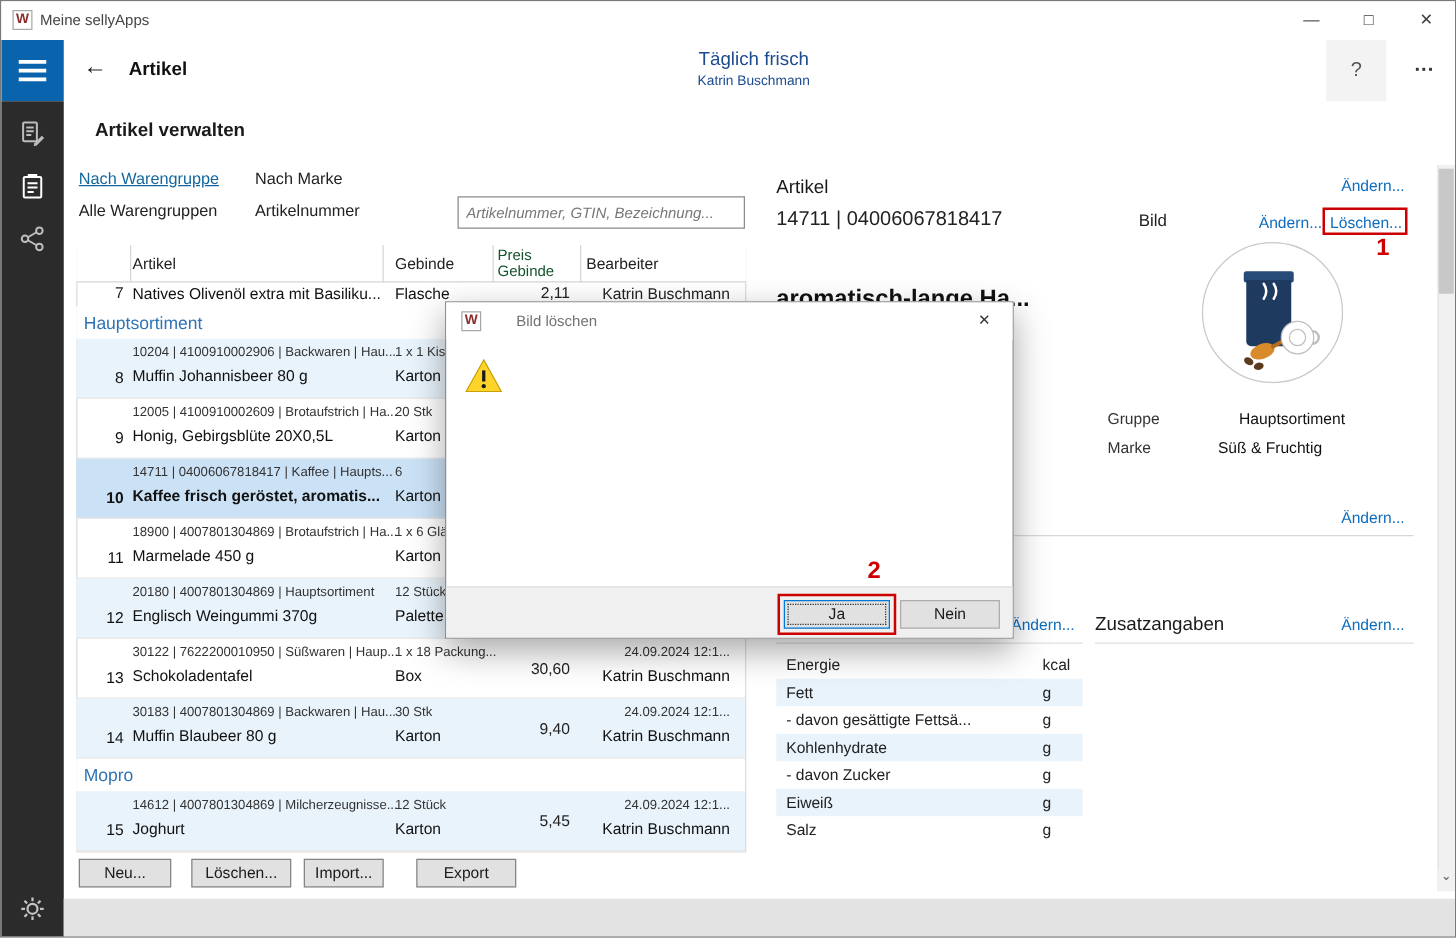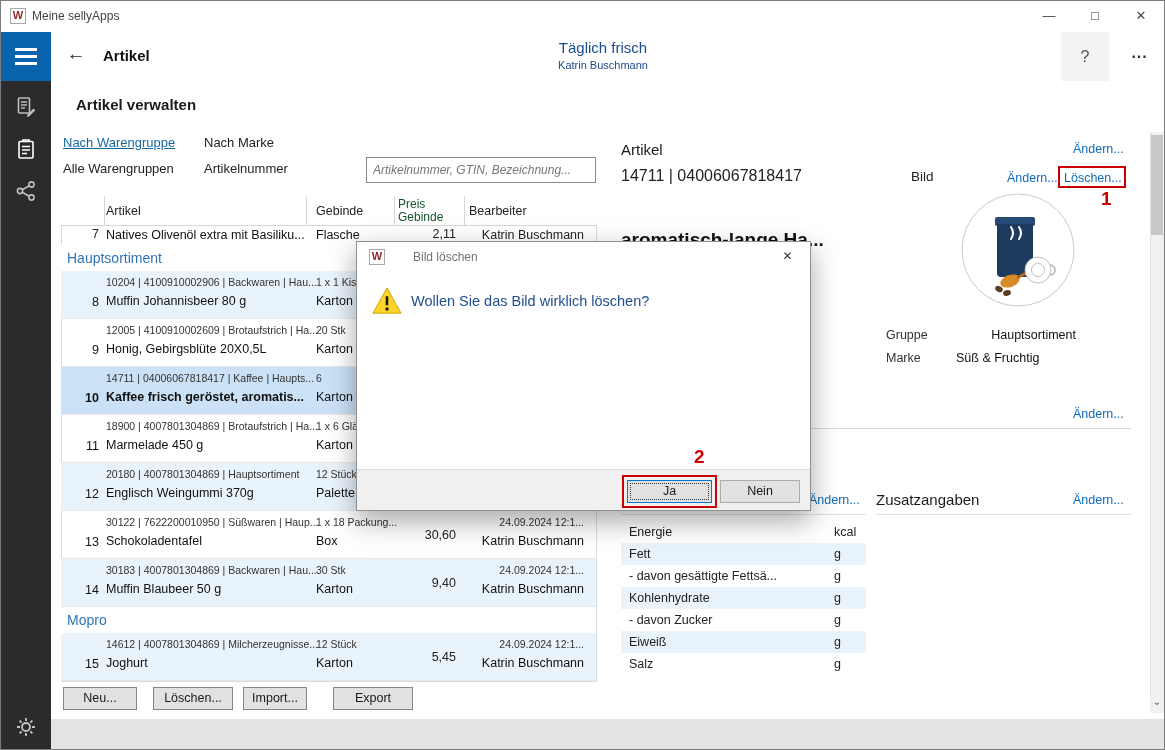--- a/index.html
+++ b/index.html
@@ -200,21 +200,21 @@
       <span class="rname">Schokoladentafel</span>
       <span class="gmeta">1 x 18 Packung...</span>
       <span class="gname">Box</span>
       <span class="rpreis">30,60</span>
       <span class="rdate">24.09.2024 12:1...</span>
       <span class="redit">Katrin Buschmann</span>
   </div>
   <div class="trow shaded" style="top:558px;">
     <span class="rnum">14</span>
       <span class="rmeta">30183 | 4007801304869 | Backwaren | Hau...</span>
-      <span class="rname">Muffin Blaubeer 50 g</span>
+      <span class="rname">Muffin Blaubeer 80 g</span>
       <span class="gmeta">30 Stk</span>
       <span class="gname">Karton</span>
       <span class="rpreis">9,40</span>
       <span class="rdate">24.09.2024 12:1...</span>
       <span class="redit">Katrin Buschmann</span>
   </div>
 
   <div class="tsection" style="top:606px;">Mopro</div>
 
   <div class="trow shaded" style="top:632px;">
@@ -258,21 +258,21 @@
       <circle cx="77" cy="77" r="6.5" fill="none" stroke="#BFBFBF"></circle>
       <path d="M89 72 a5 5 0 0 1 0 10" stroke="#BFBFBF" fill="none" stroke-width="2"></path>
       <ellipse cx="38" cy="96" rx="4" ry="2.8" fill="#5B3A1E" transform="rotate(30 38 96)"></ellipse>
       <ellipse cx="46" cy="100" rx="4" ry="2.8" fill="#5B3A1E" transform="rotate(-15 46 100)"></ellipse>
     </svg>
   </div>
 
   <div class="abs nowrap" style="left:885px;top:327px;font-size:12.5px;color:#333;">Gruppe</div>
   <div class="abs" style="left:955px;top:327px;width:120px;text-align:right;font-size:12.5px;color:#111;">Hauptsortiment</div>
   <div class="abs nowrap" style="left:885px;top:350px;font-size:12.5px;color:#333;">Marke</div>
-  <div class="abs" style="left:955px;top:350px;width:120px;text-align:left;font-size:12.5px;color:#111;">Süß &amp; Fruchtig</div>
+  <div class="abs" style="left:955px;top:350px;width:120px;text-align:center;font-size:12.5px;color:#111;">Süß &amp; Fruchtig</div>
 
   <div class="link abs" style="left:1072px;top:406px;">Ändern...</div>
   <div class="abs" style="left:620px;top:427px;width:510px;height:1px;background:#D8D8D8;"></div>
 
   <div class="link abs" style="left:808px;top:492px;">Ändern...</div>
   <div class="abs nowrap" style="left:875px;top:490px;font-size:15px;color:#1a1a1a;">Zusatzangaben</div>
   <div class="link abs" style="left:1072px;top:492px;">Ändern...</div>
   <div class="abs" style="left:620px;top:513px;width:245px;height:1px;background:#E0E0E0;"></div>
   <div class="abs" style="left:875px;top:513px;width:255px;height:1px;background:#E0E0E0;"></div>
 
@@ -315,21 +315,20 @@
       <span class="abs nowrap" style="left:36px;top:8px;font-size:12px;color:#737373;margin-left:20px;">Bild löschen</span>
       <span class="abs" style="left:408px;top:0;width:45px;height:29px;text-align:center;line-height:29px;font-size:12px;color:#333;cursor:pointer;">✕</span>
     </div>
     <div class="abs" style="left:15px;top:44px;width:30px;height:30px;">
       <svg width="30" height="30" viewBox="0 0 32 32">
         <path d="M16 2 L31 29 H1 Z" fill="#FFD42A" stroke="#C9A002" stroke-width="1"></path>
         <rect x="14.6" y="11" width="2.8" height="9.5" fill="#1a1a1a"></rect>
         <circle cx="16" cy="24.5" r="1.8" fill="#1a1a1a"></circle>
       </svg>
     </div>
-    <div class="abs nowrap" style="left:54px;top:51px;font-size:14.5px;color:#1F4E8C;">Wollen Sie das Bild wirklich löschen?</div>
     <div class="abs" style="left:0;top:227px;width:453px;height:41px;background:#F0F0F0;border-top:1px solid #DFDFDF;"></div>
     <div class="btn" style="left:270px;top:238px;width:85px;border:1px solid #0078D7;outline:1px dotted #333;outline-offset:-4px;">Ja</div>
     <div class="btn" style="left:363px;top:238px;width:80px;border:1px solid #ADADAD;">Nein</div>
     <div class="annot" style="left:265px;top:233px;width:95px;height:33px;"></div>
     <div class="annotnum" style="left:337px;top:204px;">2</div>
   </div>
 
 </div>
 
 </body></html>

